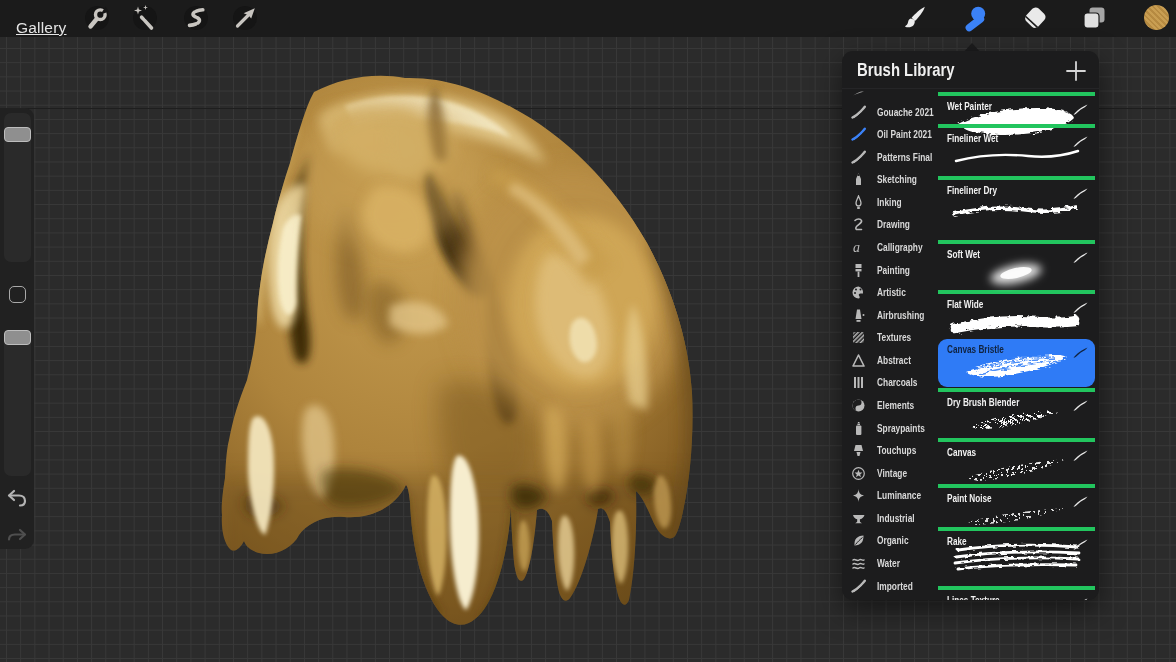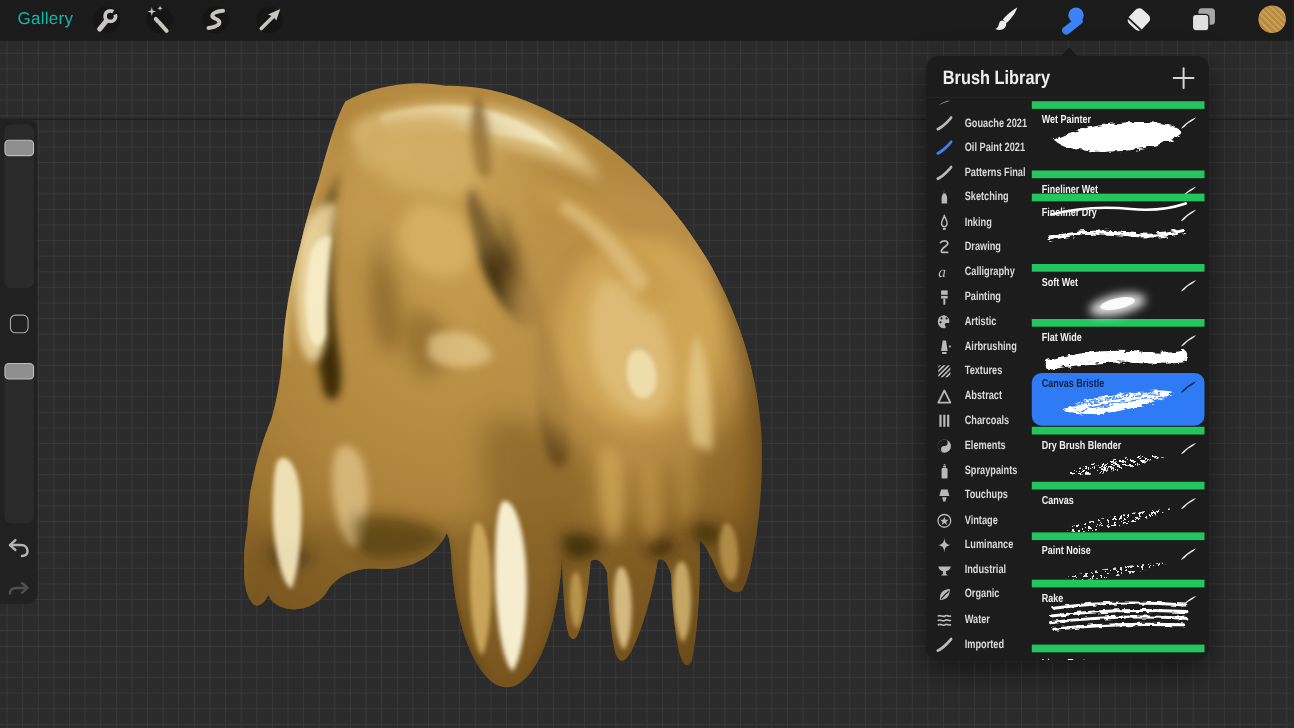--- a/index.html
+++ b/index.html
@@ -9,21 +9,21 @@
   #canvas {
     position:absolute; left:0; top:37px; width:1176px; height:625px;
     background-color:#2b2b2b;
     background-image:
       linear-gradient(#383838 1px, transparent 1px),
       linear-gradient(90deg, #383838 1px, transparent 1px);
     background-size:14.2px 14.2px;
     background-position:6px 11px;
   }
   #topbar { position:absolute; left:0; top:0; width:1176px; height:37px; background:#1b1b1b; }
-  #gallery { position:absolute; left:16px; top:9px; font-size:15.5px; color:#14b8a6; letter-spacing:0.2px; }
+  #gallery { position:absolute; left:16px; top:19px; font-size:15.5px; color:#e5e5e5; letter-spacing:0.2px;text-decoration:underline; }
   .circ { position:absolute; width:24px; height:24px; top:6px; border-radius:50%; background:#151515; }
   .tbi { position:absolute; }
   #colorc { position:absolute; left:1144px; top:5px; width:25px; height:25px; border-radius:50%;
     background:repeating-linear-gradient(45deg, #c99e52 0 2px, #b68a41 2px 4px); }
   #sidebar { position:absolute; left:0; top:108px; width:34px; height:441px;
     background:#212121; border-radius:0 9px 9px 0; }
   .track { position:absolute; left:4px; width:27px; background:#2a2a2a; border-radius:7px; }
   #track1 { top:5px; height:149px; }
   #track2 { top:222px; height:146px; }
   .handle { position:absolute; left:4px; width:27px; height:15px; background:#8f8f8f;
@@ -37,21 +37,21 @@
   #panel { position:absolute; left:842px; top:51px; width:257px; height:549px;
     background:#1c1c1d; border-radius:11px; box-shadow:0 10px 28px rgba(0,0,0,.5);
     overflow:hidden; }
   #ptr { position:absolute; left:962px; top:43px; width:0; height:0;
     border-left:10px solid transparent; border-right:10px solid transparent;
     border-bottom:11px solid #1c1c1d; }
   #ptitle { position:absolute; left:15px; top:9px; font-size:17.5px; font-weight:bold; color:#efefef; transform:scaleX(0.85); transform-origin:0 0; }
   #plus { position:absolute; left:223px; top:9px; }
   .cat { position:absolute; left:35px; font-size:11px; color:#d9d9d9; font-weight:bold; white-space:nowrap; transform:scaleX(0.76); transform-origin:0 0; }
   .cico { position:absolute; left:9px; width:15px; height:15px; }
-  .cell { position:absolute; left:96px; width:157px; height:48px; background:transparent; border-top:7px solid #22c55e; }
+  .cell { position:absolute; left:96px; width:157px; height:48px; background:transparent; border-top:4px solid #22c55e; }
   .cell .bn { position:absolute; left:9px; top:4px; font-size:10.5px; font-weight:bold; color:#f2f2f2; white-space:nowrap; transform:scaleX(0.78); transform-origin:0 0; }
   .cell.sel { background:#2f7bf6; border-radius:9px; border-top:none; }
   .cell.sel .bn { color:#10233f; }
   .bico { position:absolute; right:8px; top:6px; width:14px; height:11px; }
 </style>
 </head>
 <body>
 <div id="stage">
   <div id="canvas"></div>
   <div style="position:absolute;left:0;top:108px;width:1176px;height:1px;background:#1e1e1e"></div>
@@ -394,21 +394,21 @@
         <feComposite in="SourceGraphic" in2="nt" operator="in"></feComposite>
       </filter>
     </defs>
           <path d="M20 28 C40 17 75 11 106 12 C124 13 135 17 136 22 C128 31 98 39 66 39 C45 39 27 35 20 28 Z" fill="#fff" filter="url(#rough0)"></path>
         </svg>
         <div class="bn">Wet Painter</div>
         <div class="bico"><svg width="15" height="12" viewBox="0 0 15 12">
             <path d="M0.5 11 C4 10 5 7.5 7.5 5.8 C10.5 3.8 12.5 3.2 14.5 0.5 C11.5 2 9.5 2.6 6.8 4.8 C4 7 1.5 9 0.5 11 Z" fill="#e8e8e8"></path>
           </svg></div>
       </div>
-<div class="cell" style="top:104px">
+<div class="cell" style="top:73px">
         <svg width="157" height="48" viewBox="0 0 157 48" style="position:absolute;left:0;top:0">
           <defs>
       <filter id="rough1" x="-20%" y="-40%" width="140%" height="180%">
         <feTurbulence type="fractalNoise" baseFrequency="0.12 0.3" numOctaves="3" seed="4" result="n"></feTurbulence>
         <feDisplacementMap in="SourceGraphic" in2="n" scale="6"></feDisplacementMap>
       </filter>
       <filter id="grain1" x="-20%" y="-40%" width="140%" height="180%">
         <feTurbulence type="fractalNoise" baseFrequency="0.35" numOctaves="3" seed="8" result="n"></feTurbulence>
         <feComponentTransfer in="n" result="nt">
                 <feFuncA type="discrete" tableValues="0 0 0 1 1"></feFuncA>

